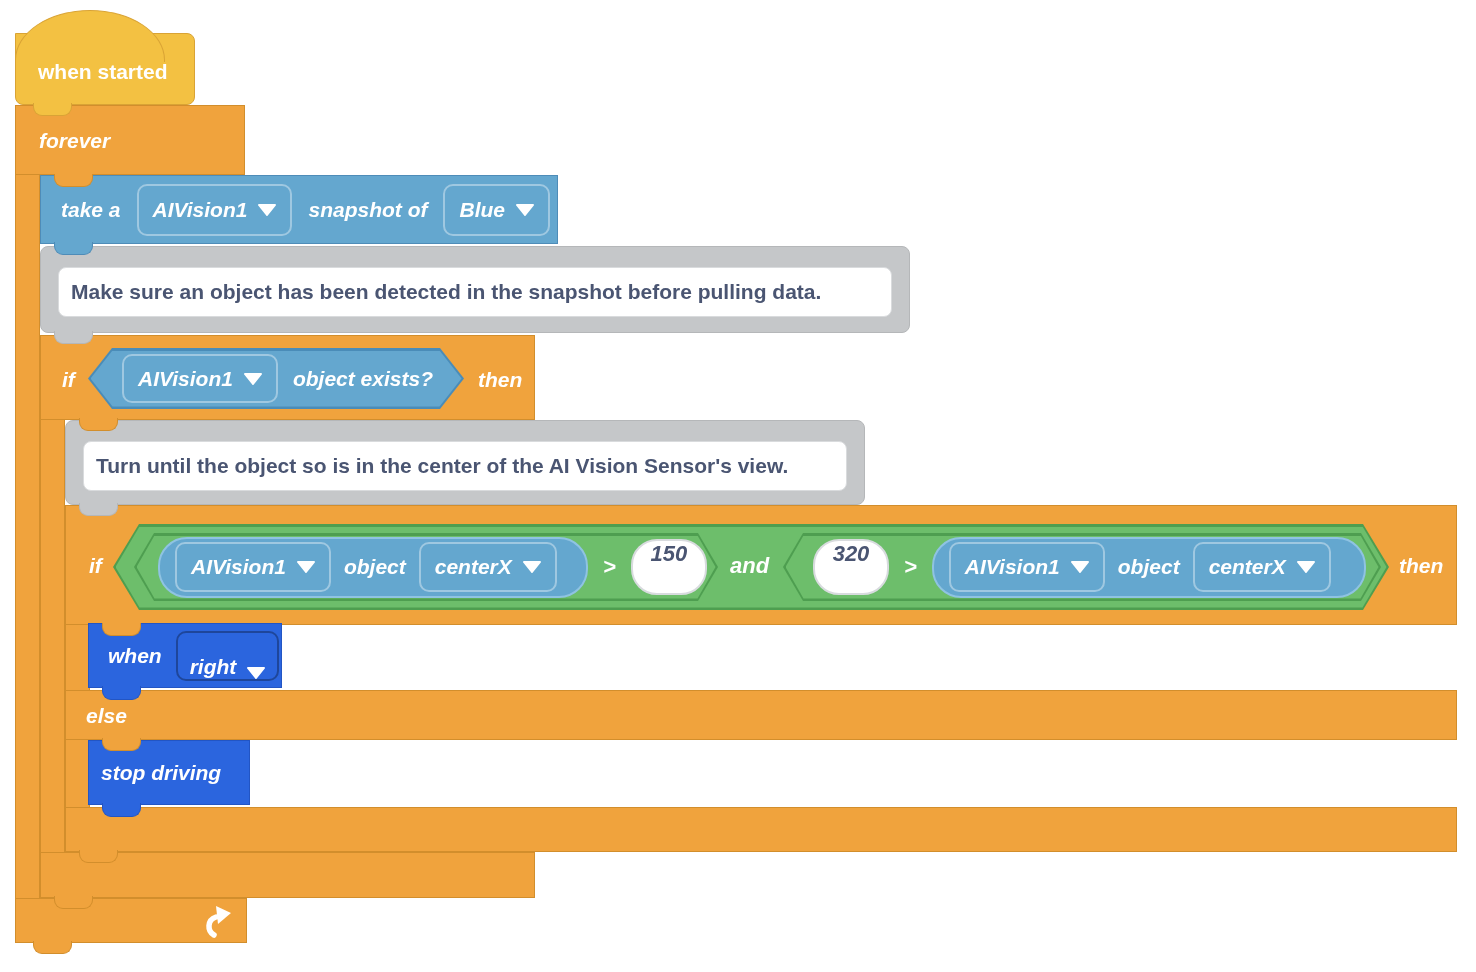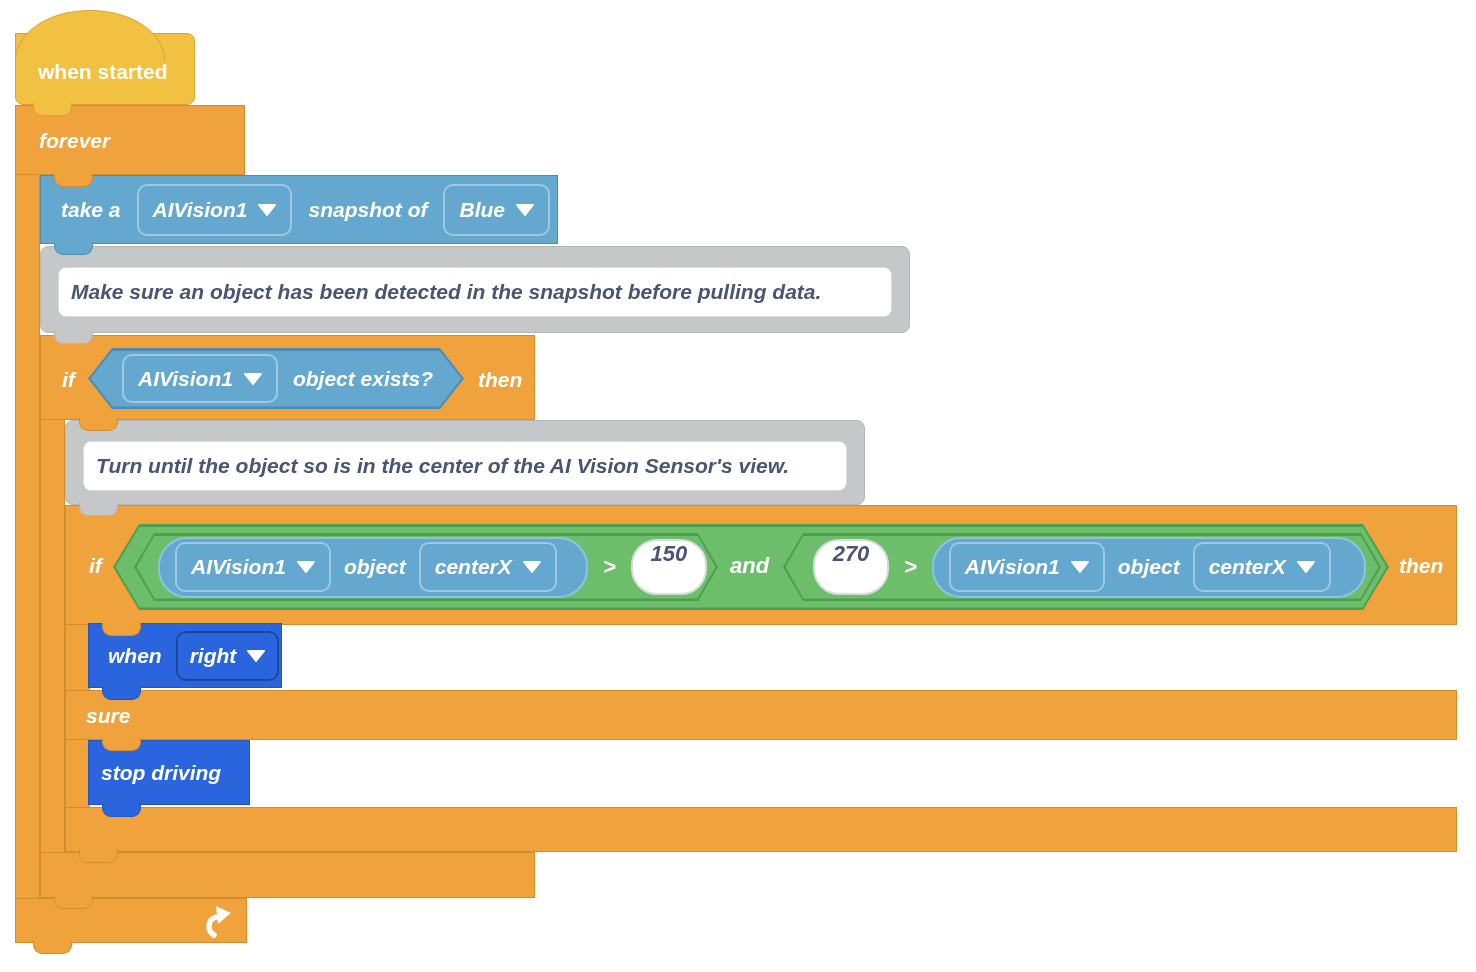--- a/index.html
+++ b/index.html
@@ -5,21 +5,21 @@
   html,body{margin:0;padding:0;background:#fff;}
   #canvas{position:relative;width:1476px;height:972px;background:#ffffff;overflow:hidden;
     font-family:"Liberation Sans","DejaVu Sans",sans-serif;font-weight:bold;}
   .abs{position:absolute;box-sizing:border-box;}
   .lbl{color:#fff;font-size:21px;white-space:nowrap;}
   
   .yellow{background:#F3C142;border:1.5px solid #D9A335;}
   .orange{background:#F0A33D;border:1.5px solid #D28E2C;}
   .blue{background:#64A7CF;border:1.5px solid #4E8CB8;}
   .royal{background:#2B65DE;border:1.5px solid #2255C4;}
-  .gray{background:#C5C7C9;border:1.5px solid #B5B7B9;font-style:italic;}
+  .gray{background:#C5C7C9;border:1.5px solid #B5B7B9;}
   .bar{border-radius:0;font-style:italic;}
   
   .bump{position:absolute;width:37px;height:12px;border-radius:0 0 9px 9px;z-index:6;border-top:none!important;}
   .bump.tall{height:13px;}
   
   .hat-dome{border-radius:75px 75px 0 0 / 50px 50px 0 0;border-bottom:none!important;}
   .hat-body{border-radius:0 8px 8px 8px;}
   
   .flexrow{display:flex;align-items:center;}
   .dropdown{display:inline-flex;align-items:center;gap:11px;height:48px;padding:0 14px;
@@ -155,21 +155,21 @@
         </div>
       </div>
 
       <span class="lbl abs" style="left:617px;top:29px;font-size:22px;">and</span>
 
       <div class="hex ghex" style="left:670px;top:9px;width:598px;height:68px;--pt:20px;">
         <div class="hex-b"></div>
           <div class="hex-f"></div>
         <div class="hex-content" style="padding-left:30px;gap:15px;">
           <div class="oval">
-            <span>270</span>
+            <span>320</span>
           </div>
           <span class="op">&gt;</span>
           <div class="pill" style="width:415px;">
             <span class="dropdown">
               <span class="lbl">AIVision1</span>
               <svg class="dd-tri" width="18" height="12" viewBox="0 0 18 12">
                 <polygon points="1,1 17,1 9,11" fill="#fff" stroke="#fff" stroke-width="2" stroke-linejoin="round"></polygon>
                 </svg>
             </span>
             <span class="lbl">object</span>
@@ -181,27 +181,27 @@
             </span>
           </div>
         </div>
       </div>
     </div>
 
     <span class="lbl abs" style="left:1333px;top:48px;">then</span>
   </div>
 
   <div class="abs orange bar" style="left:65px;top:690px;width:1392px;height:50px;">
-    <span class="lbl abs" style="left:20px;top:2px;line-height:46px;">sure</span>
+    <span class="lbl abs" style="left:20px;top:2px;line-height:46px;">else</span>
   </div>
   <div class="abs orange bar" style="left:65px;top:807px;width:1392px;height:45px;"></div>
 
   <div class="abs royal bar flexrow" style="left:88px;top:623px;width:194px;height:65px;padding-left:19px;gap:14px;">
     <span class="lbl">when</span>
-    <span class="dropdown dark" style="height:46px;padding:0 12px;">
+    <span class="dropdown dark" style="height:46px;padding:0 12px;align-items:flex-end;">
       <span class="lbl">right</span>
       <svg class="dd-tri" width="18" height="12" viewBox="0 0 18 12">
         <polygon points="1,1 17,1 9,11" fill="#fff" stroke="#fff" stroke-width="2" stroke-linejoin="round"></polygon>
         </svg>
     </span>
   </div>
 
   <div class="abs royal bar flexrow" style="left:88px;top:740px;width:162px;height:65px;padding-left:12px;">
     <span class="lbl">stop driving</span>
   </div>

